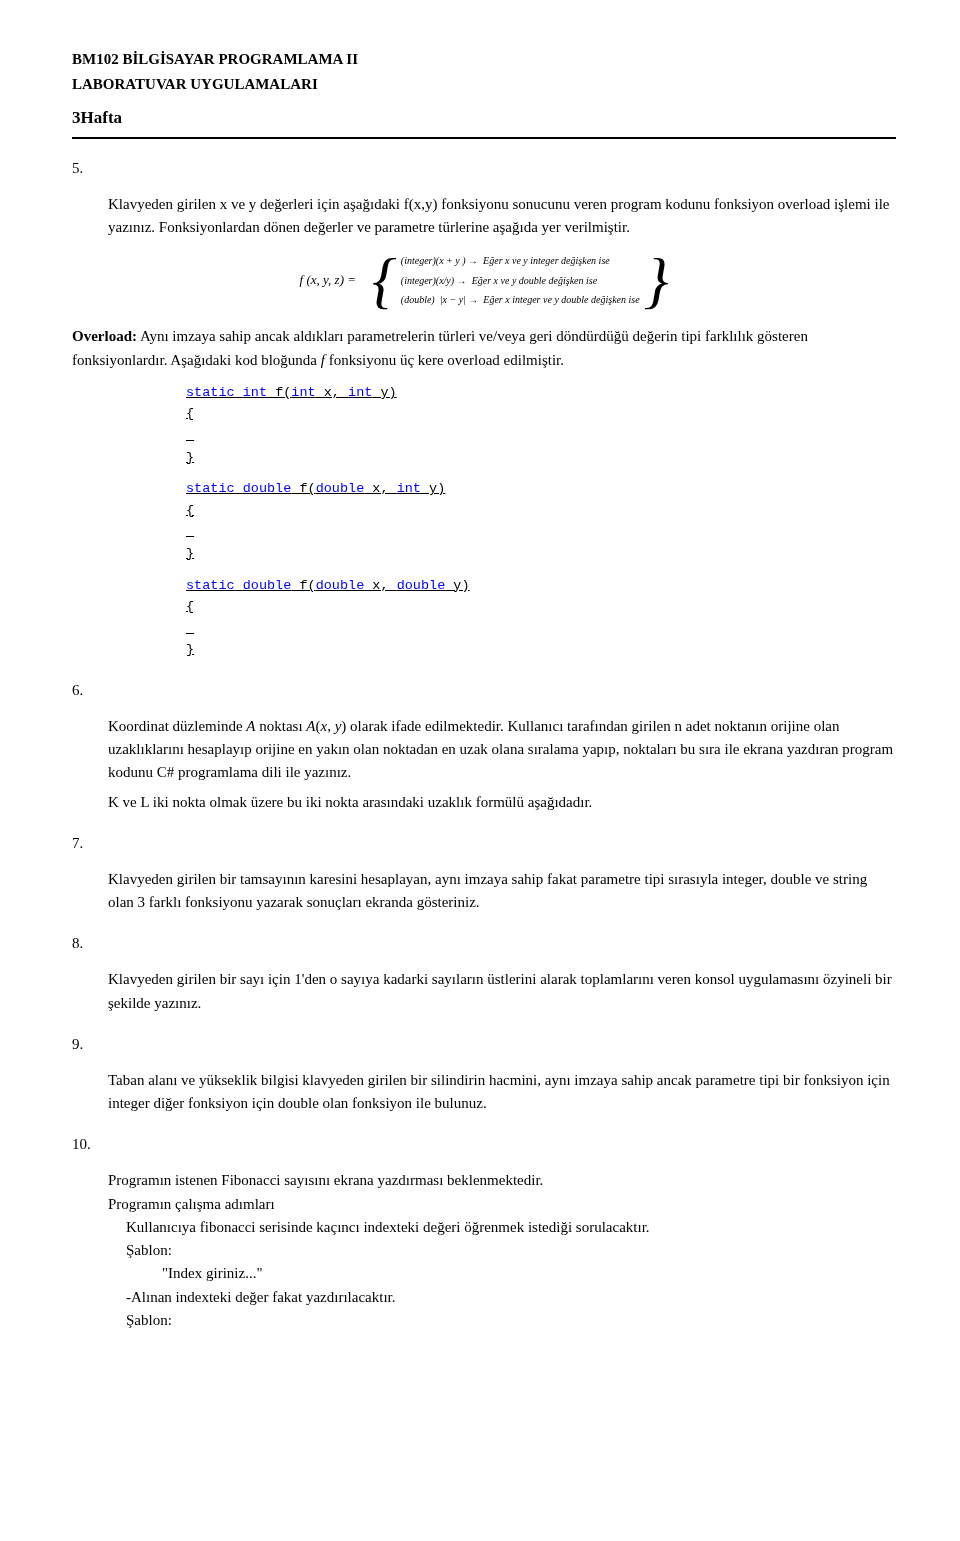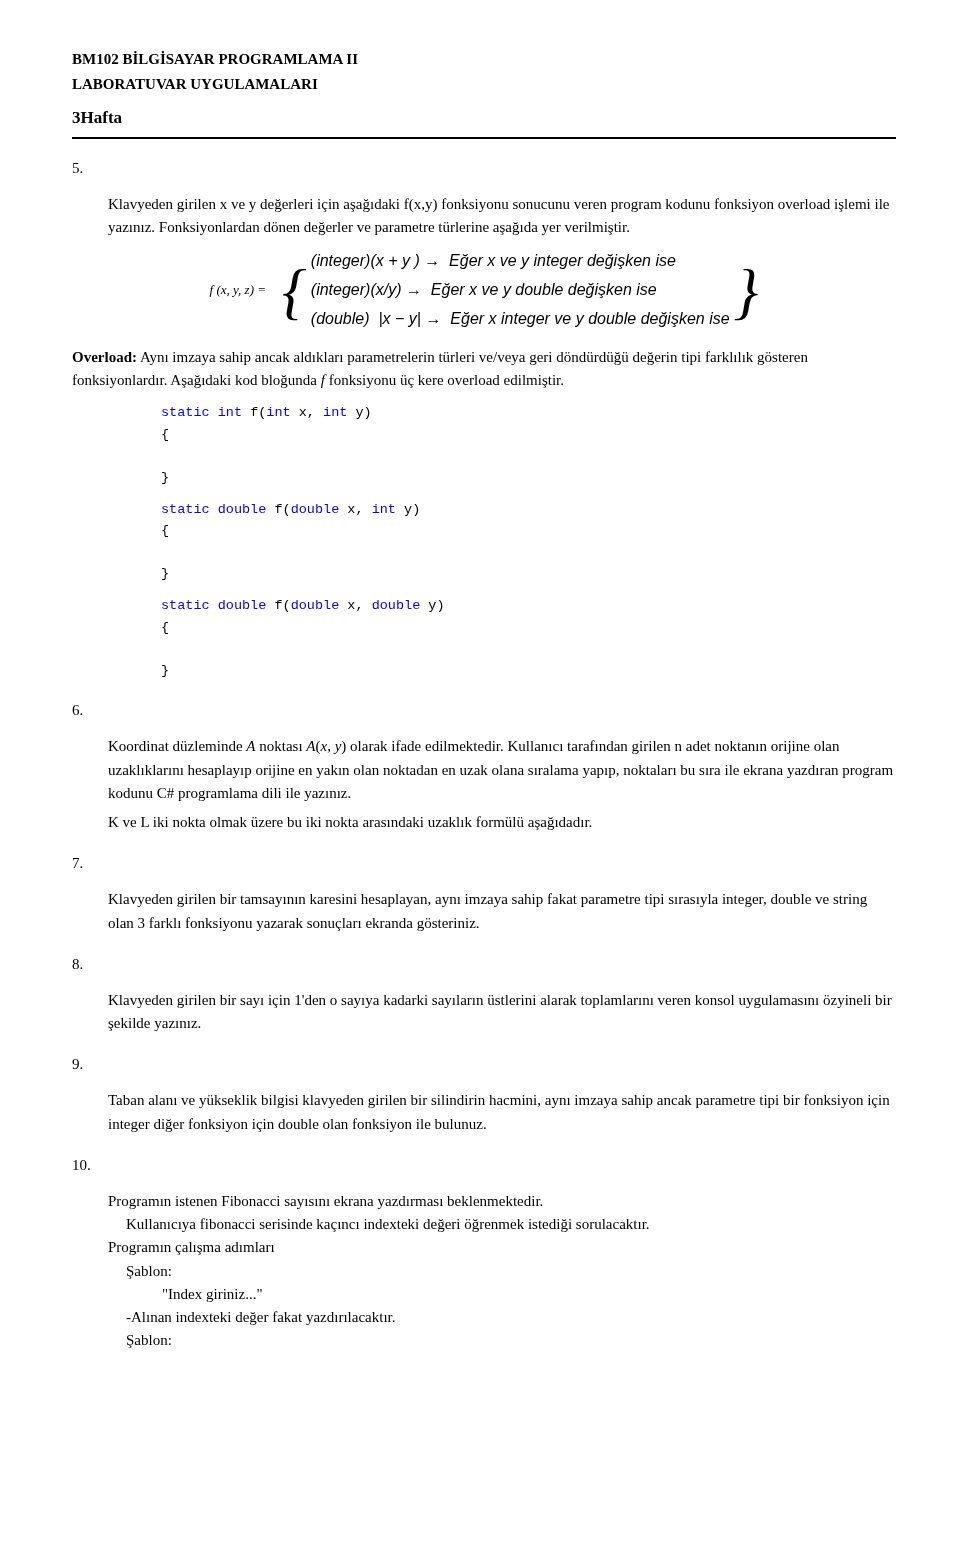--- a/index.html
+++ b/index.html
@@ -67,36 +67,37 @@
       font-size: 62px;
       line-height: 1;
       font-weight: 100;
     }
     .system-lines {
       display: flex;
       flex-direction: column;
       gap: 4px;
     }
     .system-line {
-      font-size: 16px;
-      font-family: Liberation Sans, sans-serif;
+      font-size: 10px;
+      font-family: Liberation Serif, serif;
       font-style: italic;
     }
     .big-brace-right {
       font-size: 62px;
       line-height: 1;
       font-weight: 100;
     }
     code, .code-block {
       font-family: 'Courier New', Courier, monospace;
       font-size: 13.5px;
     }
     .code-block {
-      margin: 10px 0 10px 89px;
+      margin: 10px 0 10px 114px;
       line-height: 1.6;
+      text-decoration: underline;
     }
     .code-kw { color: #00f; font-weight: normal; }
     .overload-text {
       margin: 0 0 10px 0;
     }
     .kl-formula {
       text-align: center;
       margin: 8px 0 12px 0;
       font-size: 15px;
       font-style: italic;
@@ -198,21 +199,21 @@
     <span class="q-num">9.</span>
     <span class="q-text">Taban alanı ve yükseklik bilgisi klavyeden girilen bir silindirin hacmini, aynı imzaya sahip ancak parametre tipi bir fonksiyon için integer diğer fonksiyon için double olan fonksiyon ile bulunuz.</span>
   </div>
 </div>
 
 <div class="question-block">
   <div class="question-row">
     <span class="q-num">10.</span>
     <div class="q-text">
       <div>Programın istenen Fibonacci sayısını ekrana yazdırması beklenmektedir.</div>
+      <div>Programın çalışma adımları</div>
       <div style="margin-left:18px;">Kullanıcıya fibonacci serisinde kaçıncı indexteki değeri öğrenmek istediği sorulacaktır.</div>
-      <div>Programın çalışma adımları</div>
       <div style="margin-left:18px;">Şablon:</div>
       <div style="margin-left:54px;">"Index giriniz..."</div>
       <div style="margin-left:18px;">-Alınan indexteki değer fakat yazdırılacaktır.</div>
       <div style="margin-left:18px;">Şablon:</div>
     </div>
   </div>
 </div>
 
 </body></html>

